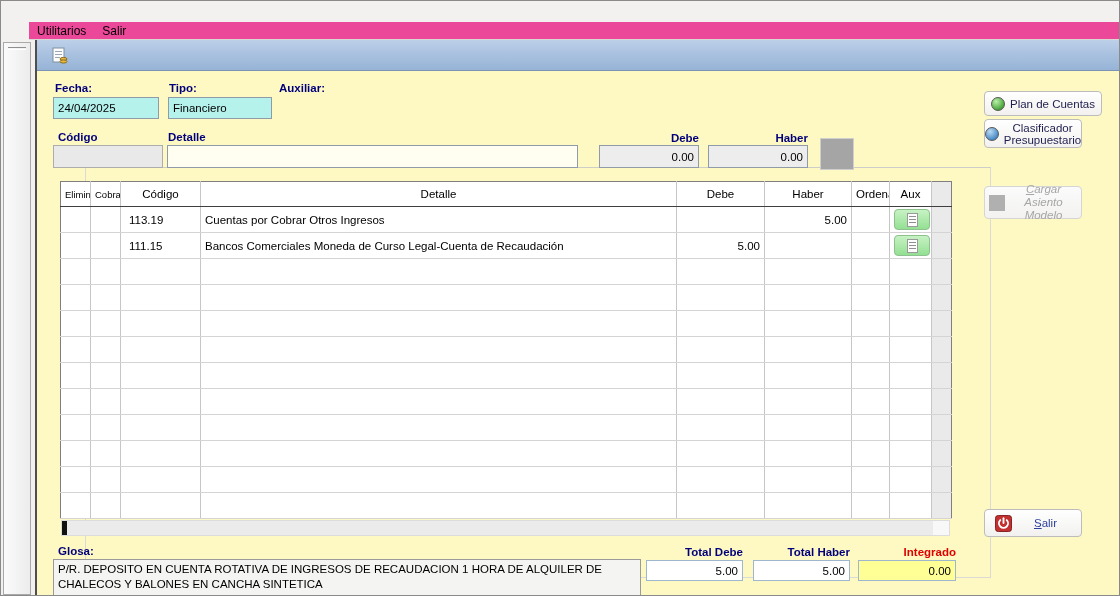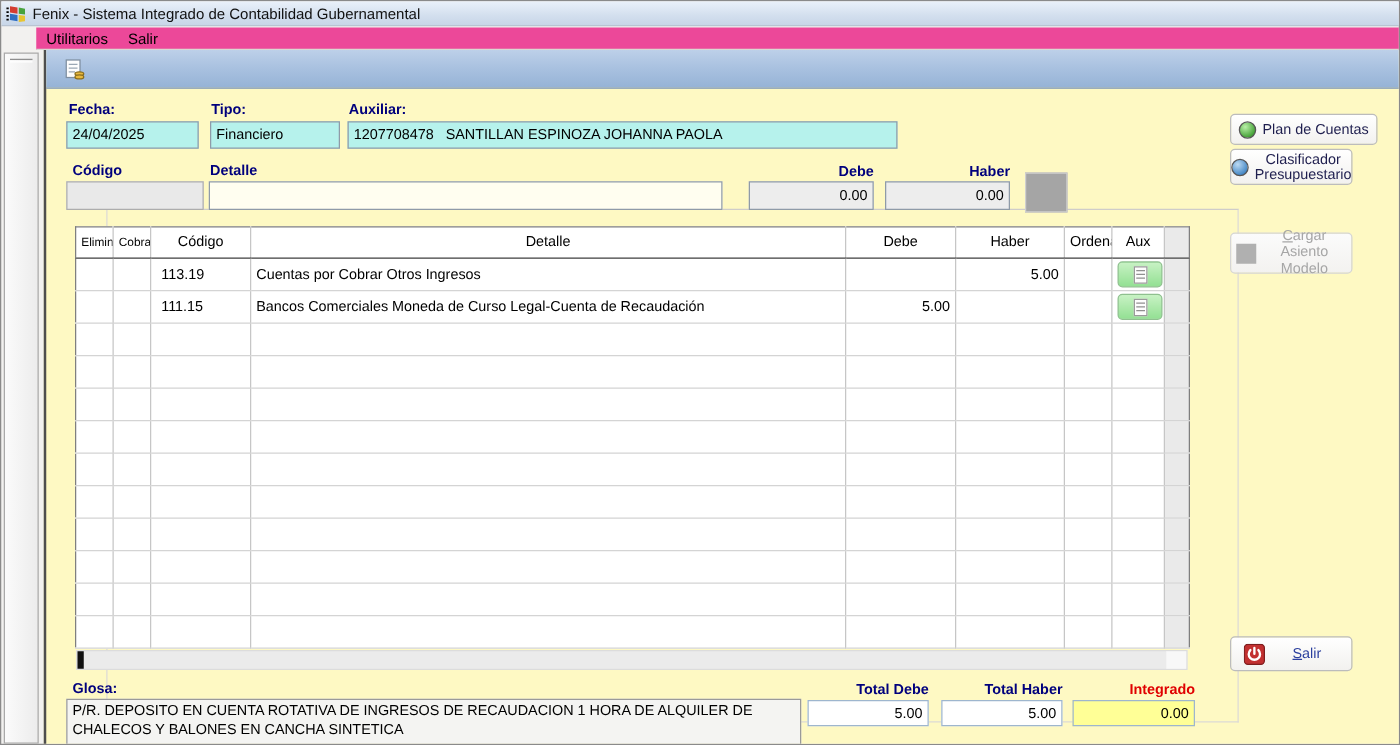--- a/index.html
+++ b/index.html
@@ -95,33 +95,20 @@
     border:1px solid #9a9a9a; background:#f4f4f2; font-size:11.5px; line-height:15px;
     padding:2px 4px; overflow:hidden; }
   .flabel.red{ color:#e00000; }
   .rlabel{ position:absolute; font-weight:bold; color:#00007d; font-size:11.5px; text-align:right; }
 </style>
 </head>
 <body>
 
 <div class="window">
 
-  <div class="titlebar">
-    <svg class="winlogo" viewBox="0 0 16 14">
-      <rect x="0" y="2" width="2" height="1.4" fill="#000"></rect>
-        <rect x="0" y="5" width="2" height="1.4" fill="#000"></rect>
-      <rect x="0" y="8" width="2" height="1.4" fill="#000"></rect>
-        <rect x="0" y="11" width="2" height="1.4" fill="#000"></rect>
-      <path d="M3 1 L9 2 L9 7 L3 6 Z" fill="#d43d32"></path>
-      <path d="M10 2 L15 3 L15 7.5 L10 7 Z" fill="#48a33e"></path>
-      <path d="M3 7 L9 8 L9 13 L3 12 Z" fill="#2f6fc2"></path>
-      <path d="M10 8 L15 8.5 L15 13 L10 13.5 Z" fill="#e8c531"></path>
-    </svg>
-    <span class="ttl">Fenix - Sistema Integrado de Contabilidad Gubernamental</span>
-  </div>
 
   <div class="menubar">
     <span class="mitem">Utilitarios</span>
     <span class="mitem">Salir</span>
   </div>
 
   <div class="leftstrip">
     <div class="grip"></div>
   </div>
 
@@ -140,21 +127,20 @@
       </div>
     </div>
 
     <div class="flabel" style="left:18px; top:42px;">Fecha:</div>
     <div class="tfield" style="left:16px; top:57px; width:106px; height:22px;">24/04/2025</div>
 
     <div class="flabel" style="left:132px; top:42px;">Tipo:</div>
     <div class="tfield" style="left:131px; top:57px; width:104px; height:22px;">Financiero</div>
 
     <div class="flabel" style="left:242px; top:42px;">Auxiliar:</div>
-    <div class="tfield" style="left:241px; top:57px; width:440px; height:22px;">1207708478   SANTILLAN ESPINOZA JOHANNA PAOLA</div>
 
     <div class="btn" style="left:947px; top:51px; width:118px; height:25px;">
       <span class="sphere green"></span>
       <span>Plan de Cuentas</span>
     </div>
     <div class="btn" style="left:947px; top:79px; width:98px; height:29px; line-height:12px;">
       <span class="sphere blue"></span>
       <span>Clasificador Presupuestario</span>
     </div>
 
@@ -336,21 +322,21 @@
             <td class="c-detalle"></td>
             <td class="c-debe"></td>
             <td class="c-haber"></td>
             <td class="c-ordenar"></td>
             <td class="c-aux"></td>
             <td class="c-scroll"></td>
           </tr>
         </tbody>
     </table>
 
-    <div class="btn disabled" style="left:947px; top:146px; width:98px; height:33px; line-height:13px;">
+    <div class="btn disabled" style="left:947px; top:146px; width:98px; height:33px; line-height:13px;font-style:italic;">
       <span class="graychip"></span>
       <span><u class="mn">C</u>argar Asiento Modelo</span>
     </div>
 
     <div class="hscroll" style="left:24px; top:480px;">
       <div class="thumb"></div>
       <div class="corner"></div>
     </div>
 
     <div class="btn salir" style="left:947px; top:469px; width:98px; height:28px; justify-content:flex-start; padding-left:10px; gap:22px;">

